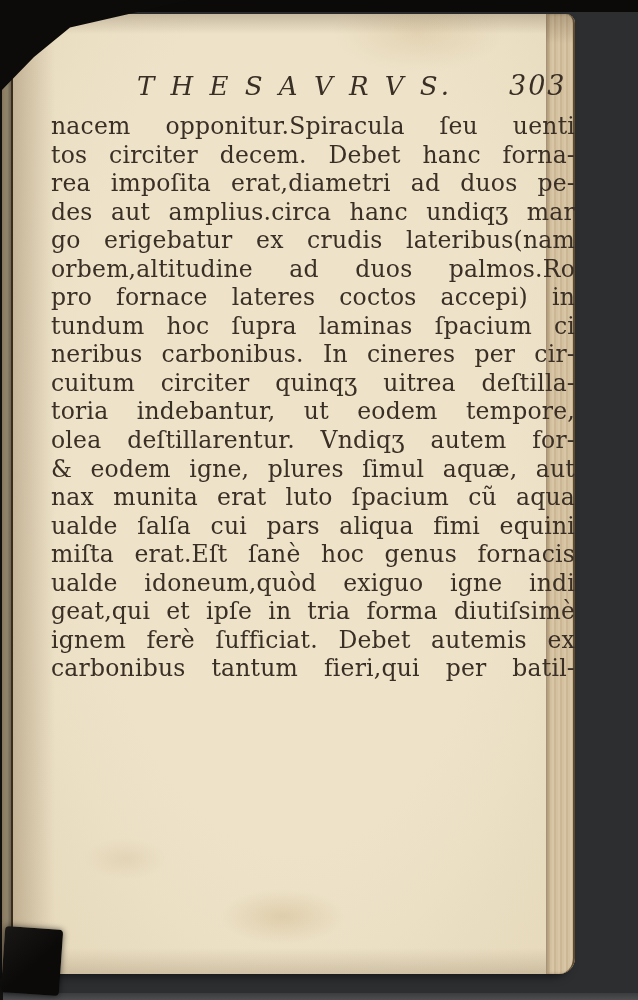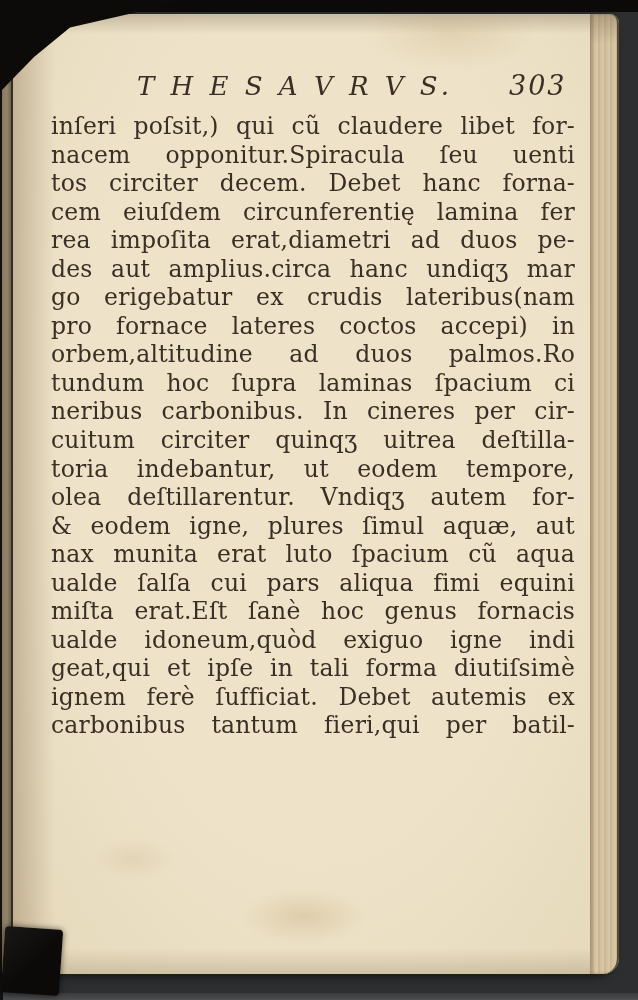--- a/index.html
+++ b/index.html
@@ -13,21 +13,21 @@
     background:linear-gradient(to bottom,#3a3c3e,#4c4e50);
   }
   .left-black{
     position:absolute;left:0;top:0;width:3px;height:100%;background:#121110;
   }
   .prev-page{
     position:absolute;left:2px;top:76px;width:12px;height:898px;
     background:linear-gradient(to right,#8d7c60,#c3b292 45%,#b4a383);
   }
   .page{
-    position:absolute;left:13px;top:14px;width:606px;height:960px;
+    position:absolute;left:13px;top:14px;width:562px;height:960px;
     border-radius:6px 9px 16px 12px;
     background:
       radial-gradient(ellipse 90px 40px at 48% 94%, rgba(168,126,66,.20), transparent 70%),
       radial-gradient(ellipse 120px 55px at 72% 2%, rgba(176,138,80,.18), transparent 72%),
       radial-gradient(ellipse 60px 30px at 20% 88%, rgba(150,110,60,.10), transparent 70%),
       linear-gradient(to bottom, rgba(60,40,20,.22), rgba(60,40,20,0) 20px),
       linear-gradient(to top, rgba(90,60,30,.18), rgba(90,60,30,0) 26px),
       linear-gradient(to right, rgba(110,80,50,.30), rgba(110,80,50,0) 42px),
       radial-gradient(ellipse at 50% 42%, #eee3c9 55%, #e5d8ba 100%);
     box-shadow:-2px 0 0 #3a2c1c, -6px 3px 9px rgba(0,0,0,.5);
@@ -81,40 +81,38 @@
   <div class="page">
     <div class="fore-edge"></div>
 
     <div class="text-block">
       <div class="running-head">
         <span class="running-title">T H E S A V R V S.</span>
         <span class="page-number">303</span>
       </div>
 
       <div class="body-text">
-        <div class="line">inſeri poſsit,) qui cũ claudere libet for-</div>
         <div class="line">nacem opponitur.Spiracula ſeu uenti</div>
         <div class="line">tos circiter decem. Debet hanc forna-</div>
-        <div class="line">cem eiuſdem circunferentię lamina fer</div>
         <div class="line">rea impoſita erat,diametri ad duos pe-</div>
         <div class="line">des aut amplius.circa hanc undiqʒ mar</div>
         <div class="line">go erigebatur ex crudis lateribus(nam</div>
+        <div class="line">orbem,altitudine ad duos palmos.Ro</div>
         <div class="line">pro fornace lateres coctos accepi) in</div>
-        <div class="line">orbem,altitudine ad duos palmos.Ro</div>
         <div class="line">tundum hoc ſupra laminas ſpacium ci</div>
         <div class="line">neribus carbonibus. In cineres per cir-</div>
         <div class="line">cuitum circiter quinqʒ uitrea deſtilla-</div>
         <div class="line">toria indebantur, ut eodem tempore,</div>
         <div class="line">olea deſtillarentur. Vndiqʒ autem for-</div>
         <div class="line">&amp; eodem igne, plures ſimul aquæ, aut</div>
         <div class="line">nax munita erat luto ſpacium cũ aqua</div>
         <div class="line">ualde ſalſa cui pars aliqua fimi equini</div>
         <div class="line">miſta erat.Eſt ſanè hoc genus fornacis</div>
         <div class="line">ualde idoneum,quòd exiguo igne indi</div>
-        <div class="line">geat,qui et ipſe in tali forma diutiſsimè</div>
+        <div class="line">geat,qui et ipſe in tria forma diutiſsimè</div>
         <div class="line">ignem ferè ſufficiat. Debet autemis ex</div>
         <div class="line">carbonibus tantum fieri,qui per batil-</div>
       </div>
     </div>
   </div>
 
   <div class="top-band"></div>
   <div class="top-wedge"></div>
   <div class="clamp"></div>
 </div>

